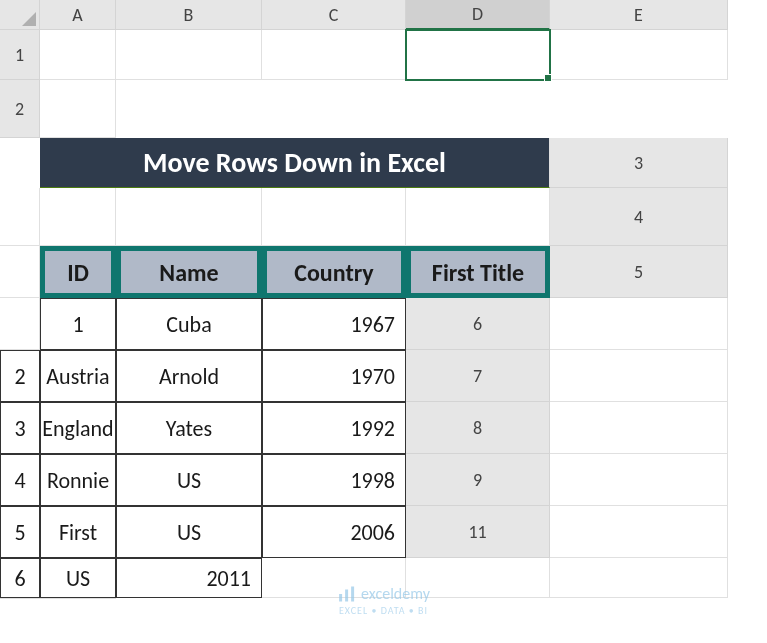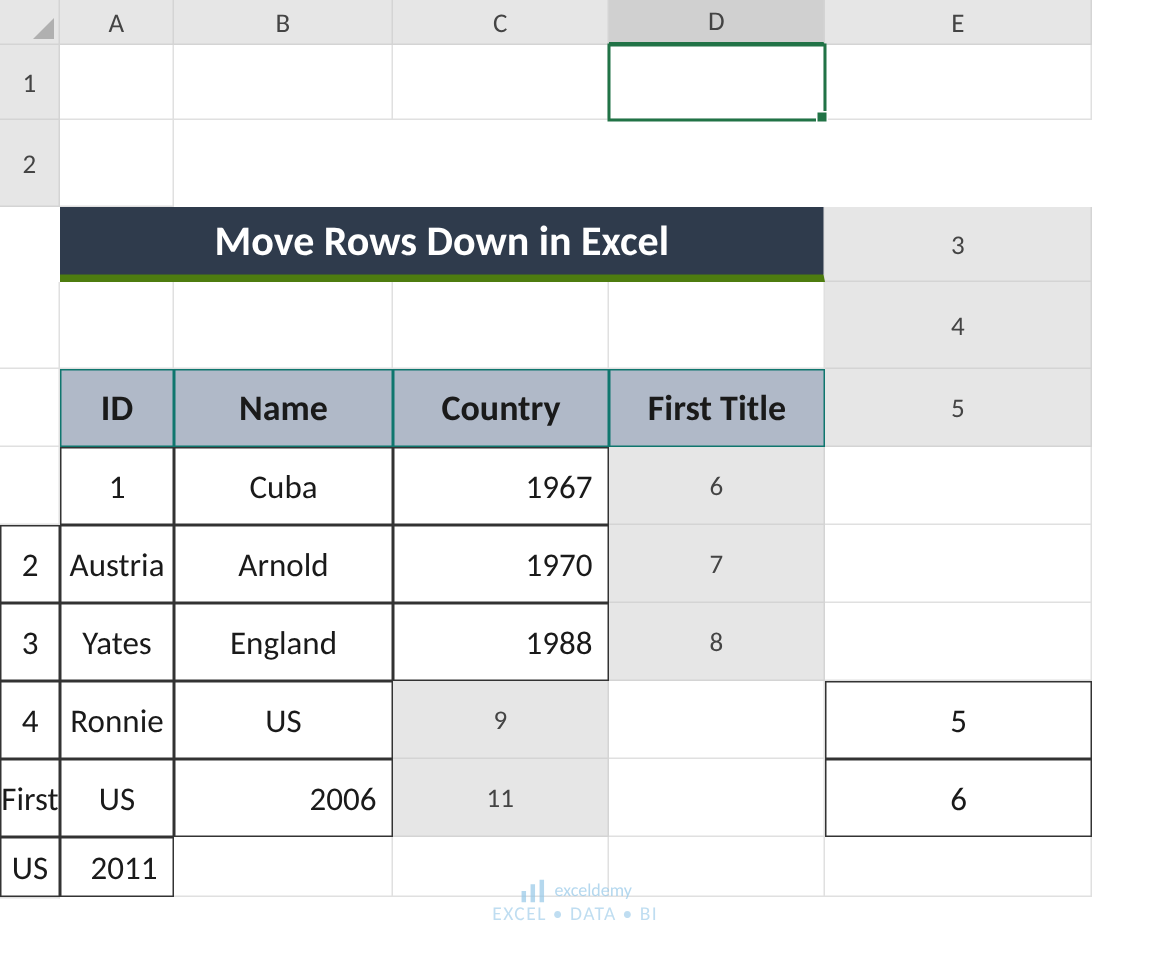--- a/index.html
+++ b/index.html
@@ -80,25 +80,25 @@
     .title-banner {
       grid-column: 2 / span 4;
       background: #2f3b4c;
       color: #fff;
       display: flex;
       align-items: center;
       justify-content: center;
       font-size: 28px;
       font-weight: bold;
       border-right: 1px solid #e0e0e0;
-      border-bottom: 5px solid #4d7c0f;
+      border-bottom: 1px solid #4d7c0f;
     }
     .table-header {
       background: #b0b9c8;
-      border: 1px solid #0f766e;
+      border: 5px solid #0f766e;
       display: flex;
       align-items: center;
       justify-content: center;
       font-size: 24px;
       font-weight: bold;
       color: #1a1a1a;
     }
     .table-data {
       background: #fff;
       border: 1px solid #333;
@@ -109,34 +109,34 @@
       padding: 0 10px;
     }
     .table-data.center { justify-content: center; }
     .table-data.right { justify-content: flex-end; }
     .watermark {
       position: absolute;
       bottom: 40px;
       left: 50%;
       transform: translateX(-50%);
       color: #96c8e8;
-      font-size: 12px;
+      font-size: 16px;
       display: flex;
       align-items: center;
       gap: 6px;
       opacity: 0.7;
       z-index: 100;
     }
     .watermark-sub {
       position: absolute;
       bottom: 26px;
       left: 50%;
       transform: translateX(-50%);
       color: #96c8e8;
-      font-size: 13px;
+      font-size: 10px;
       letter-spacing: 1px;
       opacity: 0.6;
       z-index: 100;
     }
     .wm-icon {
       width: 18px;
       height: 18px;
       display: inline-block;
     }
   </style>
@@ -186,29 +186,30 @@
   <div class="row-header">6</div>
   <div class="cell"></div>
   <div class="table-data center">2</div>
   <div class="table-data center">Austria</div>
   <div class="table-data center">Arnold</div>
   <div class="table-data right">1970</div>
 
   <div class="row-header">7</div>
   <div class="cell"></div>
   <div class="table-data center">3</div>
+  <div class="table-data center">England</div>
   <div class="table-data center">Yates</div>
-  <div class="table-data center">England</div>
-  <div class="table-data right">1988</div>
+  <div class="table-data right">1992</div>
 
   <div class="row-header">8</div>
   <div class="cell"></div>
   <div class="table-data center">4</div>
   <div class="table-data center">Ronnie</div>
   <div class="table-data center">US</div>
+  <div class="table-data right">1998</div>
 
   <div class="row-header">9</div>
   <div class="cell"></div>
   <div class="table-data center">5</div>
   <div class="table-data center">First</div>
   <div class="table-data center">US</div>
   <div class="table-data right">2006</div>
 
   <div class="row-header">11</div>
   <div class="cell"></div>

